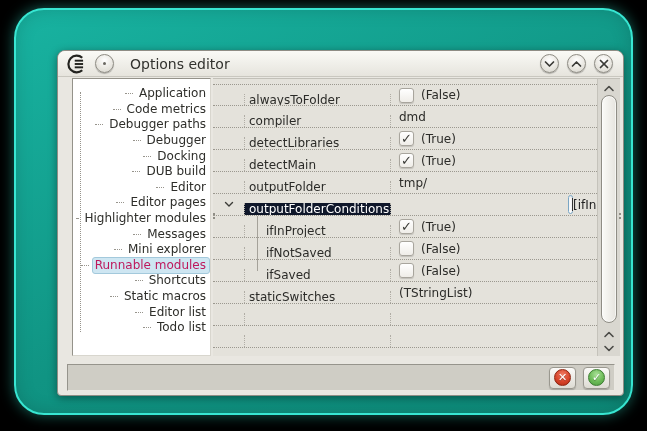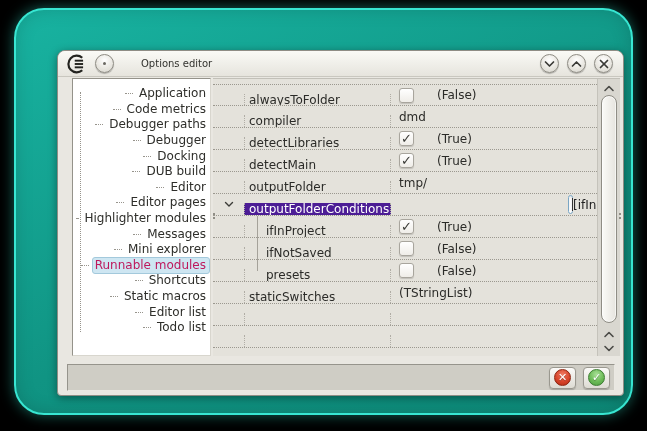--- a/index.html
+++ b/index.html
@@ -23,21 +23,21 @@
     box-shadow:0 2px 8px rgba(0,0,0,.4);
   }
 
   
   .titlebar {
     position:absolute; left:0; top:0; right:0; height:26px;
     background:linear-gradient(#fafaf6,#e6e4dd);
     border-bottom:1px solid #c9c7bf; border-radius:7px 7px 0 0;
     display:flex; align-items:center; padding:0 10px 0 8px;
   }
-  .titlebar .title { font-size:10px; color:#32322e; margin-left:27px; }
+  .titlebar .title { font-size:14px; color:#32322e; margin-left:16px; }
   .tb-spacer { flex:1; }
   .circle-btn {
     width:19px; height:19px; border-radius:50%;
     background:radial-gradient(circle at 50% 32%,#ffffff 0%,#e9e7e1 55%,#d6d4cc 100%);
     border:1px solid #8e8c84; box-shadow:0 1px 1px rgba(0,0,0,.25);
     display:flex; align-items:center; justify-content:center; flex:none;
   }
   .menu-btn { margin-left:9px; }
   .menu-btn .dot { width:3px; height:3px; border-radius:50%; background:#6a6862; }
   .tb-right { display:flex; gap:8px; }
@@ -81,22 +81,22 @@
     border-bottom:1px dotted #9b988f; font-size:12px; color:#2b2b28;
   }
   .grid-row:first-child { border-top:1px dotted #9b988f; }
   .cell-gutter { width:31px; flex:none; display:flex; align-items:center; justify-content:center; }
   .cell-name {
     width:147px; flex:none; display:flex; align-items:center; padding-left:4px;
     border-left:1px dotted #b0ada5; border-right:1px dotted #b0ada5;
     white-space:nowrap; overflow:hidden;margin-top:9px;
   }
   .grid-row.child .cell-name { padding-left:21px; }
-  .grid-row.selected .cell-name { background:#4c1d95; color:#ffffff; }
-  .cell-value { flex:1; display:flex; align-items:center; gap:23px; padding-left:8px; position:relative; }
+  .grid-row.selected .cell-name { background:#0f172a; color:#ffffff; }
+  .cell-value { flex:1; display:flex; align-items:center; gap:7px; padding-left:8px; position:relative; }
 
   .checkbox {
     width:15px; height:15px; border-radius:3px; flex:none;
     background:linear-gradient(#ffffff,#efede8);
     border:1px solid #a8a59d; box-shadow:0 1px 1px rgba(0,0,0,.15);
     display:flex; align-items:center; justify-content:center;
   }
   .checkbox .mark { font-size:13px; font-weight:bold; color:#3a3a36; line-height:1; margin-top:-1px; }
 
   .editbox {
@@ -325,21 +325,21 @@
             <div class="grid-row child">
               <div class="cell-gutter"></div>
               <div class="cell-name">ifNotSaved</div>
               <div class="cell-value">
                 <span class="checkbox"></span>
                 <span>(False)</span>
               </div>
             </div>
             <div class="grid-row child">
               <div class="cell-gutter"></div>
-              <div class="cell-name">presets</div>
+              <div class="cell-name">ifSaved</div>
               <div class="cell-value">
                 <span class="checkbox"></span>
                 <span>(False)</span>
               </div>
             </div>
             <div class="grid-row">
               <div class="cell-gutter"></div>
               <div class="cell-name">staticSwitches</div>
               <div class="cell-value">
                 <span>(TStringList)</span>

